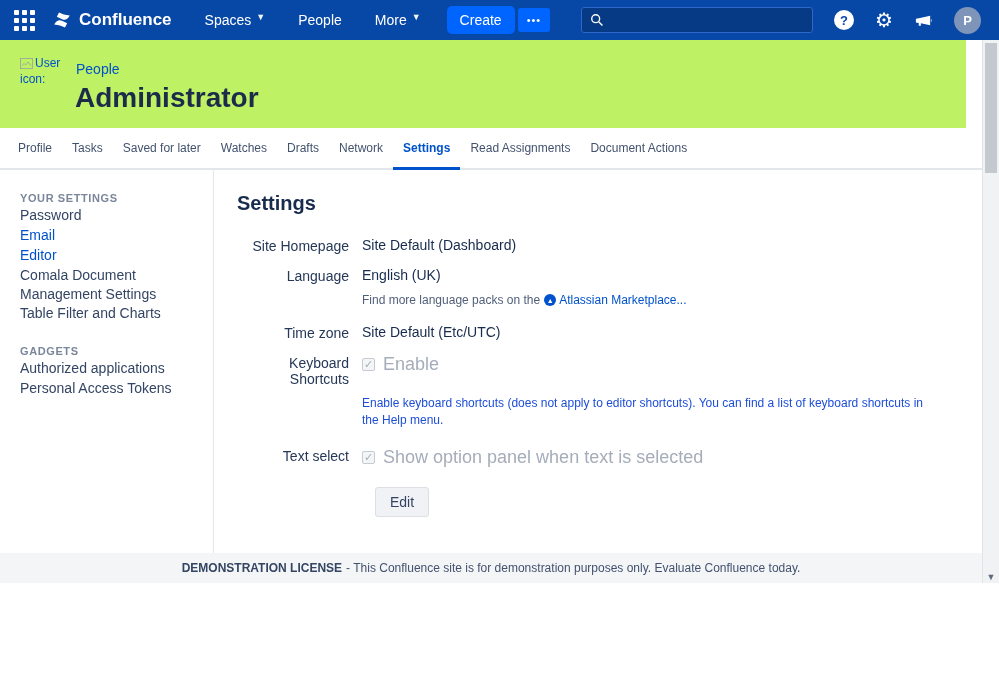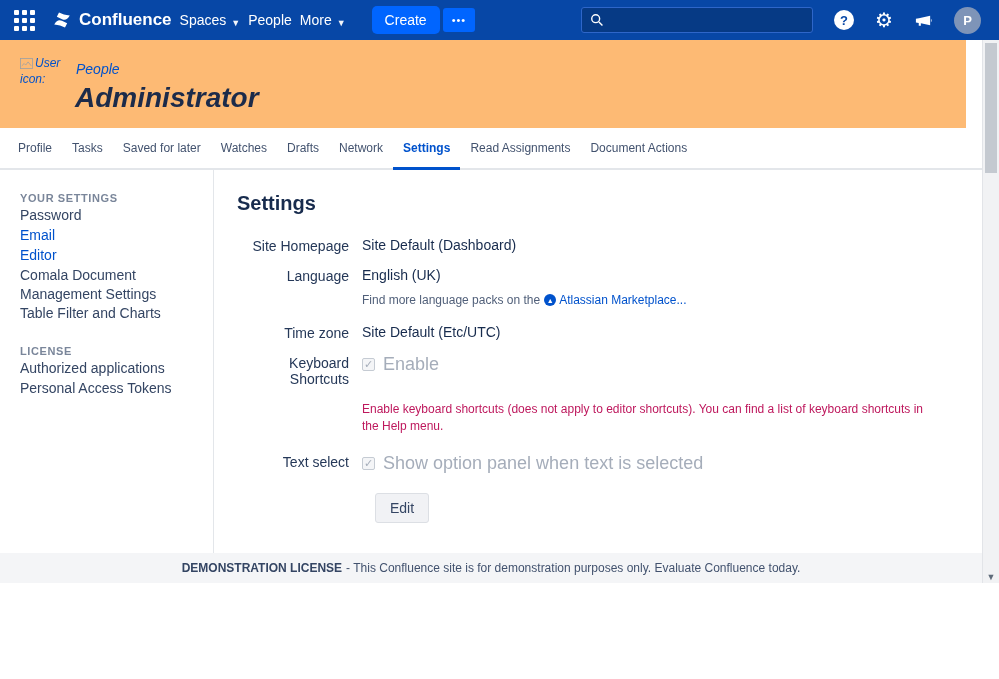--- a/index.html
+++ b/index.html
@@ -6,40 +6,40 @@
   html,body { margin:0; padding:0; }
   body { font-family:"Liberation Sans", sans-serif; background:#fff; }
   .page { position:relative; width:999px; height:583px; background:#fff; overflow:hidden;padding-left:28px; }
 
   
   .topnav { position:absolute; top:0; left:0; right:0; height:40px; background:#0747A6;
             display:flex; align-items:center; color:#fff; }
   .grid-icon { display:inline-grid; grid-template-columns:repeat(3,5px); gap:3px; margin-left:14px; cursor:pointer; }
   .grid-icon i { width:5px; height:5px; background:#fff; border-radius:1px; display:block; }
   .brand { display:flex; align-items:center; gap:7px; margin-left:17px; font-weight:bold; font-size:17px; cursor:pointer; }
-  .nav-item { margin-left:8px; font-size:14px; display:flex; align-items:flex-end; gap:5px; cursor:pointer; }
+  .nav-item { margin-left:33px; font-size:14px; display:flex; align-items:flex-start; gap:5px; cursor:pointer; }
   .chev { font-size:9px; opacity:.95; }
   .create-btn { margin-left:26px; background:#0065FF; border:none; border-radius:5px; padding:6px 13px;
                 font-size:14px; color:#fff; cursor:pointer; font-family:inherit; }
   .overflow-btn { margin-left:3px; background:#0065FF; border:none; border-radius:3px; padding:6px 9px;
                   font-size:11px; color:#fff; letter-spacing:1px; cursor:pointer; font-family:inherit; }
   .search-box { margin-left:auto; width:232px; height:26px; background:#063A85; border:1px solid #2E66C9;
                 border-radius:3px; display:flex; align-items:center; padding:0 8px; gap:7px; }
   .search-box input { flex:1; background:transparent; border:none; outline:none; color:#fff; font-size:14px; font-family:inherit; }
   .search-box input::placeholder { color:#B8C7E0; }
   .nav-icons { display:flex; align-items:center; gap:21px; margin:0 18px 0 21px; }
   .help-icon { width:20px; height:20px; border-radius:50%; background:#fff; color:#0747A6; font-weight:bold;
                font-size:13px; display:flex; align-items:center; justify-content:center; cursor:pointer; }
   .gear-icon { font-size:20px; line-height:1; cursor:pointer; }
   .mega-icon { cursor:pointer; display:flex; }
   .avatar { width:27px; height:27px; border-radius:50%; background:#7E94B8; color:#fff; font-size:13px; font-weight:bold;
             display:flex; align-items:center; justify-content:center; cursor:pointer; }
 
   
-  .header { position:absolute; top:40px; left:0; right:33px; height:88px; background:#fdba74;font-style:italic; }
+  .header { position:absolute; top:40px; left:0; right:33px; height:88px; background:#bef264; }
   .user-img { position:absolute; left:20px; top:16px; width:46px; height:56px; overflow:hidden;
               color:#0052CC; font-size:12px; line-height:1.3; }
   .user-img svg { vertical-align:middle; margin-right:2px; }
   .breadcrumb { position:absolute; left:76px; top:21px; color:#0052CC; font-size:14px; cursor:pointer; }
   .page-title { position:absolute; left:75px; top:42px; font-size:28px; font-weight:600; color:#1C2B4A; }
 
   
   .tabs { position:absolute; top:128px; left:0; right:17px; height:42px; border-bottom:2px solid #E3E6EA;
           display:flex; align-items:stretch; padding-left:8px; background:#fff; }
   .tab { padding:0 10px; font-size:12px; color:#42526E; display:flex; align-items:center; cursor:pointer; }
@@ -62,21 +62,21 @@
   .form-label { flex:none; width:125px; text-align:right; padding-right:13px; font-size:14px; color:#253858; padding-top:1px; }
   .form-value { font-size:14px; color:#172B4D; }
   .note { margin-top:10px; font-size:12px; color:#505F79; display:flex; align-items:center; gap:4px; }
   .note a { color:#0052CC; text-decoration:none; cursor:pointer; display:flex; align-items:center; gap:3px; }
   .mk-icon { width:12px; height:12px; border-radius:50%; background:#0052CC; color:#fff; font-size:7px;
              display:inline-flex; align-items:center; justify-content:center; }
   .cb-line { display:flex; align-items:center; gap:8px; }
   .checkbox { width:13px; height:13px; background:#F4F5F7; border:1px solid #C5CBD3; border-radius:2px;
               color:#A5ADBA; font-size:11px; line-height:11px; text-align:center; }
   .cb-label { font-size:18px; color:#A5ADBA; }
-  .desc { margin-top:26px; font-size:12px; color:#be185d; line-height:1.45; max-width:565px; }
+  .desc { margin-top:20px; font-size:12px; color:#1d4ed8; line-height:1.45; max-width:565px; }
   .edit-btn { margin-left:138px; margin-top:6px; background:#F1F2F5; border:1px solid #DCDFE4; border-radius:3px;
               padding:6px 14px; font-size:14px; color:#344563; cursor:pointer; font-family:inherit; }
 
   
   .footer { position:absolute; left:0; right:17px; bottom:0; height:30px; background:#F4F5F7;
             display:flex; align-items:center; justify-content:center; font-size:12px; color:#42526E; gap:4px; }
   .footer b { color:#344563; }
 
   
   .scrollbar { position:absolute; top:40px; right:0; bottom:0; width:17px; background:#F1F2F4; border-left:1px solid #E2E4E8; }
@@ -168,21 +168,21 @@
     <span class="tab">Document Actions</span>
   </div>
 
   <div class="sidebar">
     <div class="side-heading">YOUR SETTINGS</div>
     <div class="side-link dark">Password</div>
     <div class="side-link blue">Email</div>
     <div class="side-link blue">Editor</div>
     <div class="side-link dark">Comala Document Management Settings</div>
     <div class="side-link dark">Table Filter and Charts</div>
-    <div class="side-heading gap">LICENSE</div>
+    <div class="side-heading gap">GADGETS</div>
     <div class="side-link dark">Authorized applications</div>
     <div class="side-link dark">Personal Access Tokens</div>
   </div>
 
   <div class="main">
     <div class="main-title">Settings</div>
 
     <div class="form-row">
       <div class="form-label">Site Homepage</div>
       <div class="form-value">Site Default (Dashboard)</div>

